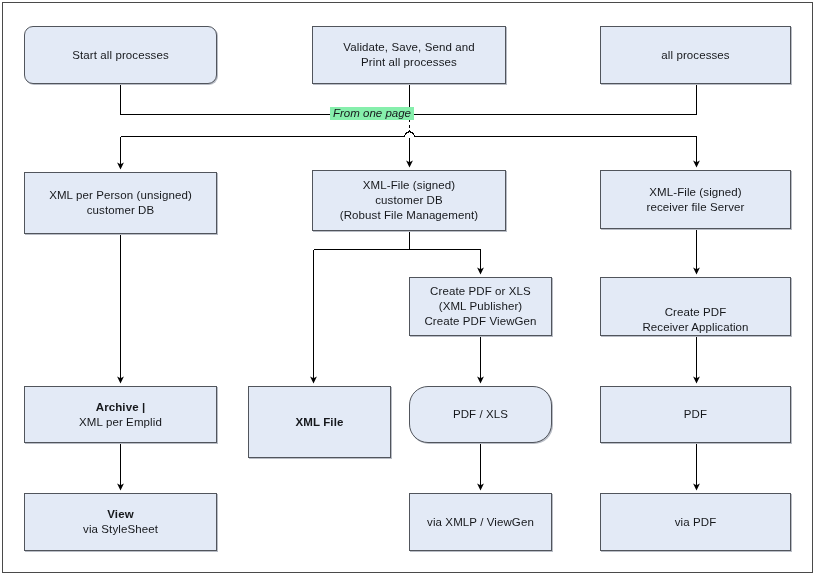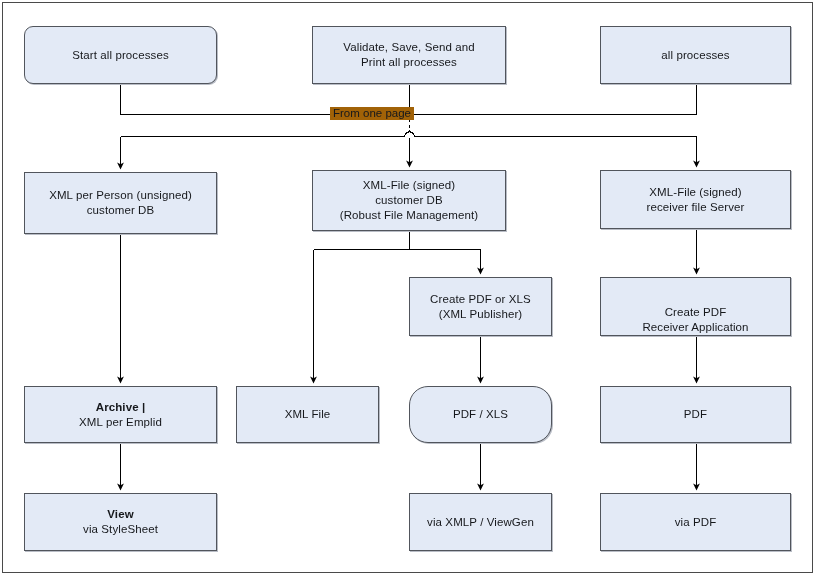--- a/index.html
+++ b/index.html
@@ -51,26 +51,27 @@
   }
   .node .lines {
     width: 100%;
     padding: 0 4px;
     box-sizing: border-box;
   }
   .node .ln { display: block; white-space: pre; }
   .node .ln.b { font-weight: bold; }
   .edge-label {
     position: absolute;
-    background: #a16207;
+    background: #86efac;
     font-size: 11.5px;
     color: #16181c;
     padding: 0 3px;
     white-space: nowrap;
     line-height: 13px;
+    font-style: italic;
   }
 </style>
 </head>
 <body>
 
 <div id="canvas">
 
   <div id="frame"></div>
 
   <svg id="wires" viewBox="0 0 817 577" xmlns="http://www.w3.org/2000/svg">
@@ -161,38 +162,39 @@
     <div class="lines">
       <span class="ln">XML-File (signed)</span>
       <span class="ln">receiver file Server</span>
     </div>
   </div>
 
   <div class="node" style="left:409px; top:277px; width:143px; height:59px;">
     <div class="lines">
       <span class="ln">Create PDF or XLS</span>
       <span class="ln">(XML Publisher)</span>
+      <span class="ln">Create PDF ViewGen</span>
     </div>
   </div>
 
   <div class="node" style="left:600px; top:277px; width:191px; height:59px;align-items:flex-end;">
     <div class="lines">
       <span class="ln">Create PDF</span>
       <span class="ln">Receiver Application</span>
     </div>
   </div>
 
   <div class="node" style="left:24px; top:386px; width:193px; height:57px;">
     <div class="lines">
       <span class="ln b">Archive |</span>
       <span class="ln">XML per Emplid</span>
     </div>
   </div>
 
-  <div class="node" style="left:236px; top:386px; width:143px; height:57px;">
+  <div class="node" style="left:248px; top:386px; width:143px; height:72px;font-weight:bold;">
     <div class="lines">
       <span class="ln">XML File</span>
     </div>
   </div>
 
   <div class="node" style="left:409px; top:386px; width:143px; height:57px;border-radius:19px;">
     <div class="lines">
       <span class="ln">PDF / XLS</span>
     </div>
   </div>

